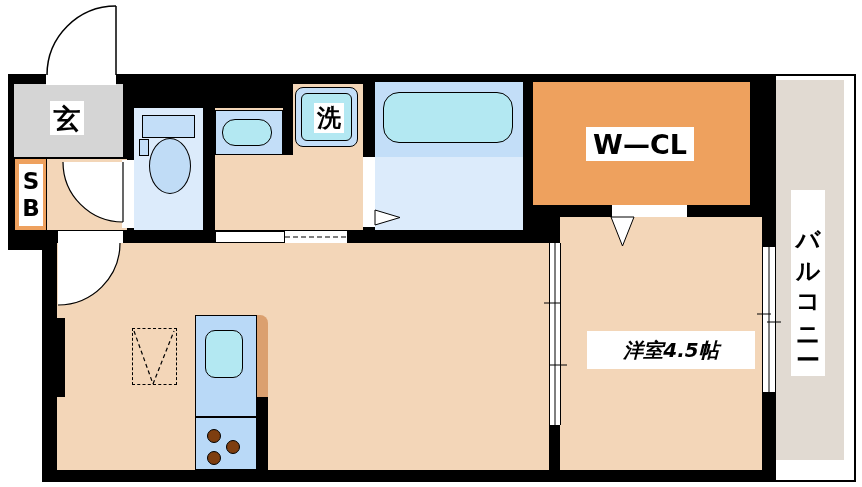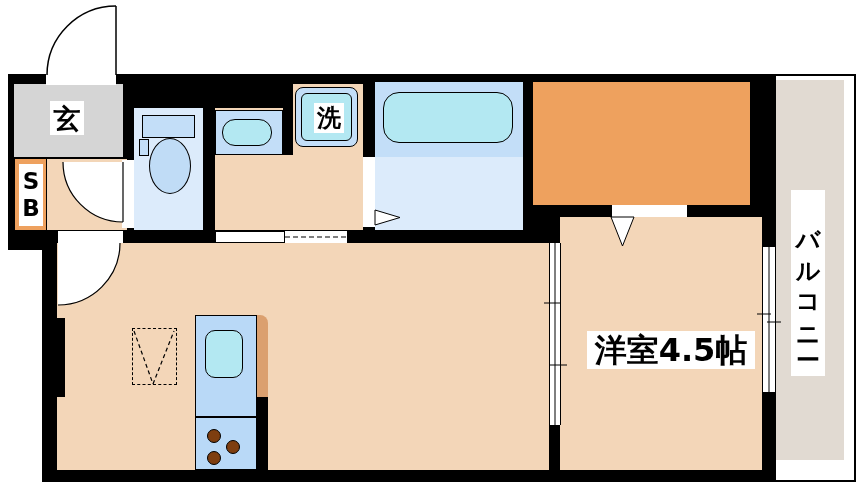--- a/index.html
+++ b/index.html
@@ -108,16 +108,17 @@
       <line x1="153" y1="384" x2="174" y2="331"></line>
     </g>
   </svg>
 
   <div class="label" style="left:50px;top:101px;width:34px;height:34px;font-size:27px;">玄</div>
   <div class="label" style="left:19px;top:164px;width:24px;height:62px;flex-direction:column;font-size:23px;gap:4px;">
     <span>S</span>
     <span>B</span>
   </div>
   <div class="label" style="left:314px;top:103px;width:30px;height:30px;font-size:24px;">洗</div>
-  <div class="label" style="left:587px;top:331px;width:168px;height:38px;font-size:32px;">洋室4.5帖</div>
+  <div class="label" style="left:586px;top:127px;width:108px;height:34px;font-size:27px;">W—CL</div>
+  <div class="label" style="left:587px;top:331px;width:168px;height:38px;font-size:20px;font-style:italic;">洋室4.5帖</div>
   <div class="label vtext" style="left:791px;top:190px;width:34px;height:186px;font-size:24px;">バルコニー</div>
 
 </div>
 
 </body></html>

